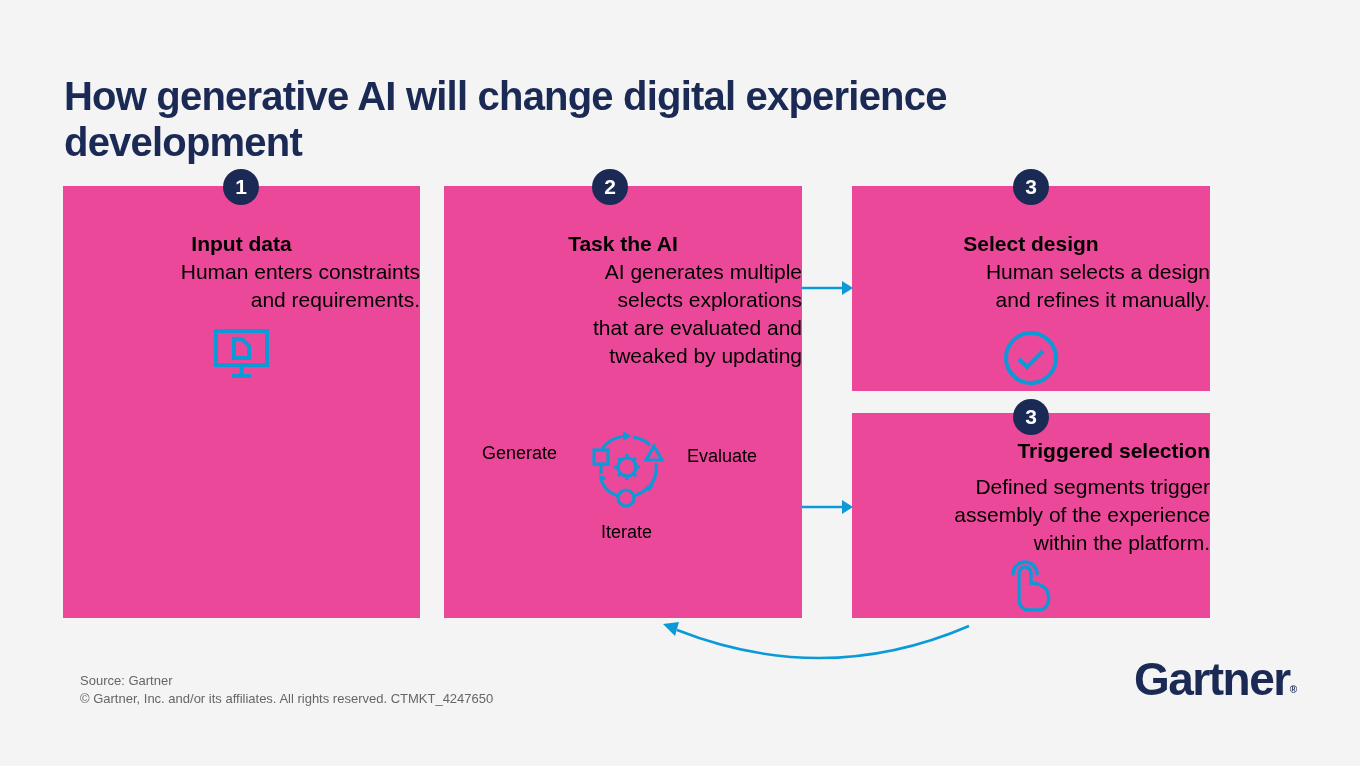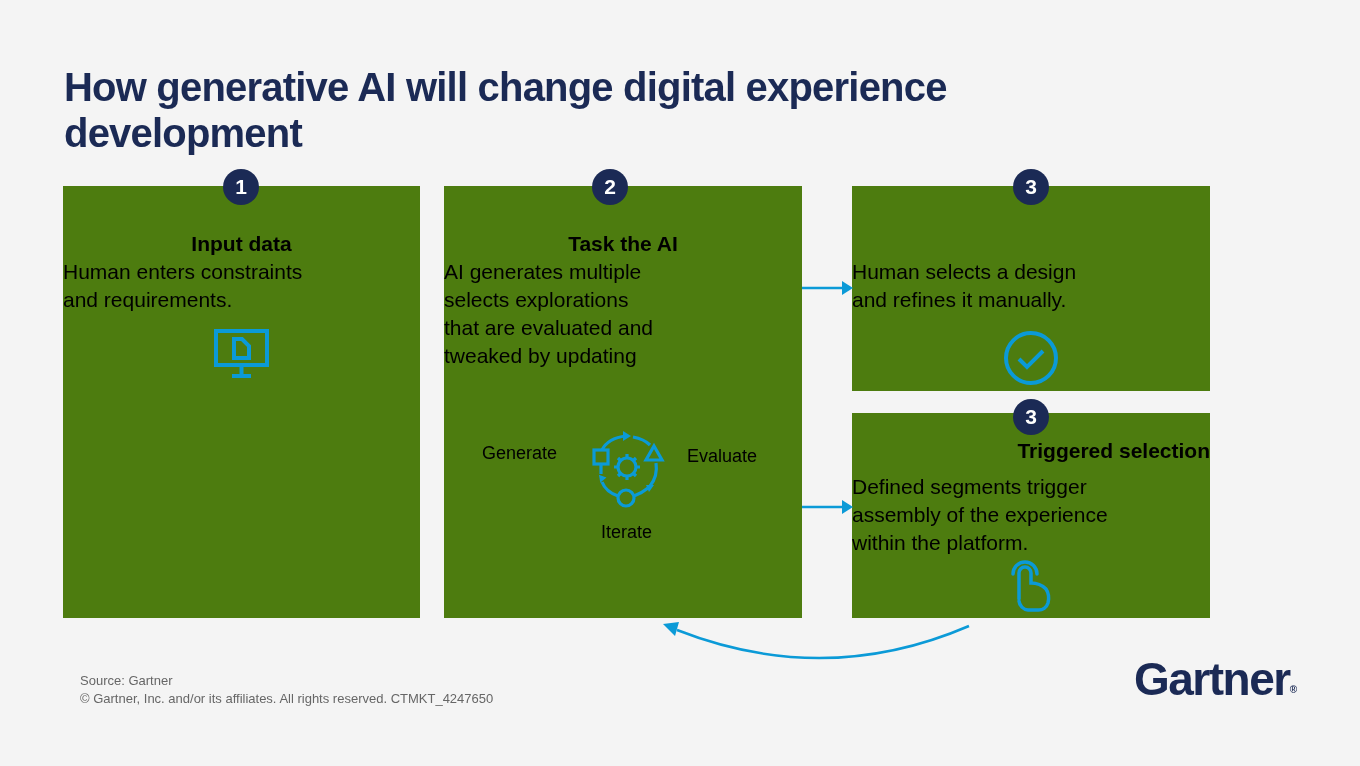--- a/index.html
+++ b/index.html
@@ -1,37 +1,37 @@
 <!DOCTYPE html>
 <html><head>
 <meta charset="utf-8">
 <style>
   html, body { margin:0; padding:0; }
   body {
     width:1360px; height:766px; background:#f4f4f4; position:relative; overflow:hidden;
     font-family: "Liberation Sans", sans-serif; color:#000;
   }
   .title {
-    position:absolute; left:64px; top:64px; width:900px;
+    position:absolute; left:64px; top:73px; width:900px;
     font-family: "Liberation Sans", sans-serif; font-weight:bold;
     font-size:40px; line-height:46px; color:#1b2a55; letter-spacing:-0.8px;
   }
-  .box { position:absolute; background:#4d7c0f; }
+  .box { position:absolute; background:#ec4899; }
   .badge {
     position:absolute; width:36px; height:36px; border-radius:50%;
     background:#1b2a55; color:#fff; font-weight:bold; font-size:21px;
     display:flex; align-items:center; justify-content:center;
     font-family: "Liberation Sans", sans-serif;
   }
   .box-title {
     position:absolute; left:0; right:0; text-align:center;
     font-weight:bold; font-size:21px; line-height:28px; color:#000;
   }
   .box-desc {
-    position:absolute; left:0; right:0; text-align:left;
+    position:absolute; left:0; right:0; text-align:right;
     font-size:21px; line-height:28px; color:#000;
   }
   .cycle-label { position:absolute; font-size:18px; color:#000;margin-left:9px; }
   .footer {
     position:absolute; left:64px; top:672px; font-size:13px; line-height:18px; color:#666;margin-left:16px;
   }
   .logo {
     position:absolute; left:1115px; top:652px; font-weight:bold;
     font-size:46px; color:#1b2a55; letter-spacing:-1.5px;margin-left:19px;
   }
@@ -89,20 +89,21 @@
     </g>
     <g fill="#0b9ad7">
       <path d="M33 1 L41 6 L33 11 Z"></path>
       <path d="M56 55 L64 55 L59 62 Z"></path>
       <path d="M8 50 L16 50 L12 43 Z" transform="rotate(200 12 48)"></path>
     </g>
   </svg>
 </div>
 
 <div class="box" style="left:852px; top:186px; width:358px; height:205px;">
+  <div class="box-title" style="top:44px;">Select design</div>
   <div class="box-desc" style="top:72px;">
     <div>Human selects a design</div>
     <div>and refines it manually.</div>
   </div>
   <svg style="left:150px; top:143px;" width="58" height="58" viewBox="0 0 58 58">
     <circle cx="29" cy="29" r="25" fill="none" stroke="#0b9ad7" stroke-width="4"></circle>
     <path d="M17 30 L25 38 L41 22" fill="none" stroke="#0b9ad7" stroke-width="4"></path>
   </svg>
 </div>
 

